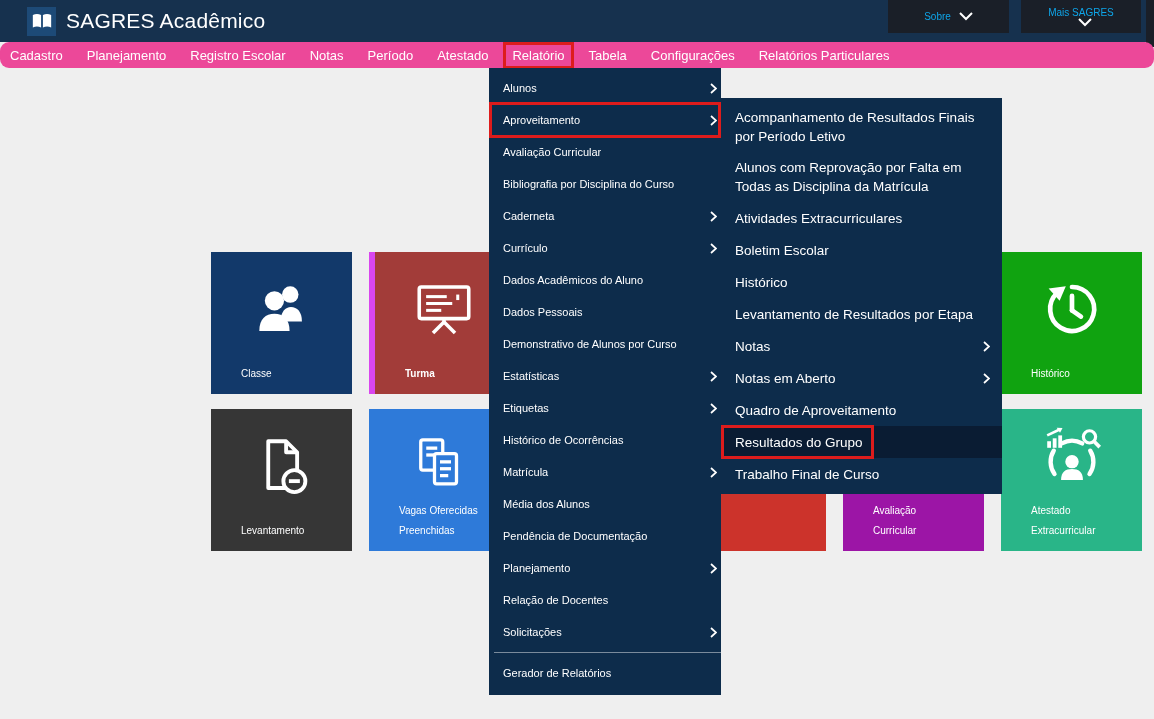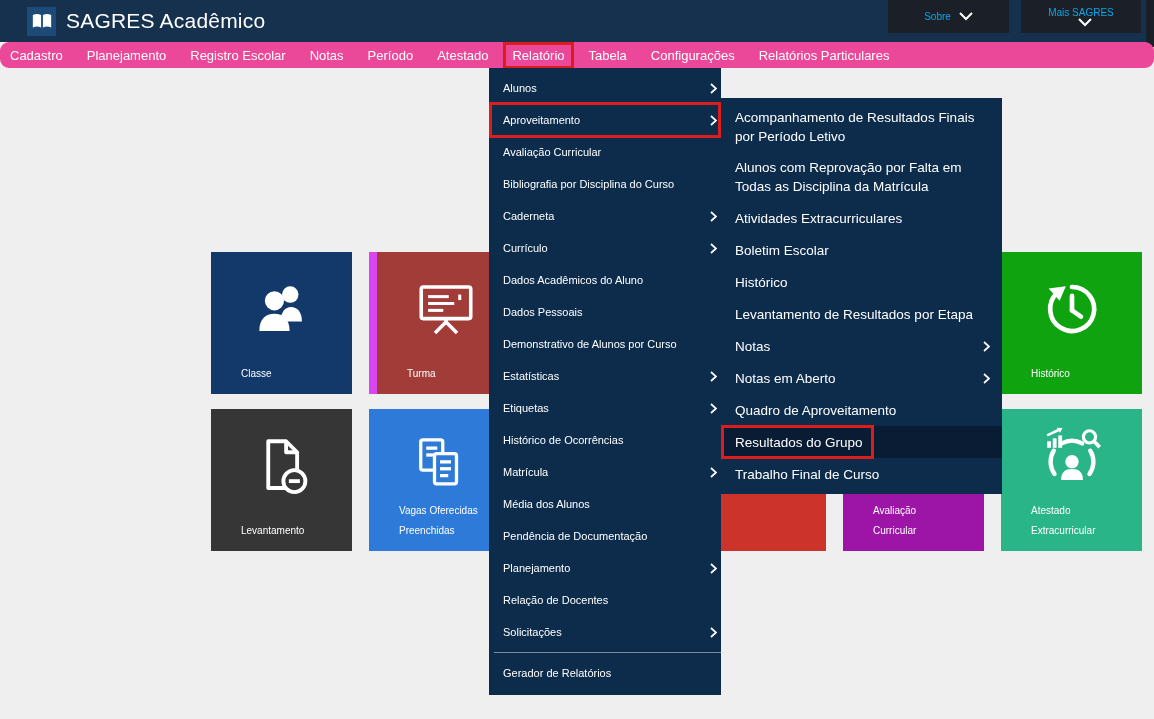--- a/index.html
+++ b/index.html
@@ -26,21 +26,21 @@
            font-size:13px;white-space:nowrap;cursor:pointer;}
   .mb-item:first-child{padding-left:10px;}
   .annotation-inline{position:absolute;top:0;bottom:-1px;left:3px;right:3px;
            border:3px solid #dd1c1c;pointer-events:none;}
 
   
   .tile{position:absolute;width:141px;height:142px;color:#fff;cursor:pointer;}
   .tile-label{position:absolute;left:14px;bottom:10px;font-size:10px;line-height:20px;
               white-space:pre-line;margin-left:16px;}
   .tile-icon{position:absolute;left:50%;top:24px;transform:translateX(-50%);}
-  .tile-turma{border-left:8px solid #d946ef;width:137px;}
+  .tile-turma{border-left:6px solid #d946ef;width:137px;font-weight:bold;}
   .r1{top:252px;}.r2{top:409px;}
 
   
   .panel{position:absolute;background:#0d2c4b;color:#ffffff;z-index:5;}
   .panel1{left:489px;top:68px;width:232px;padding:4px 0 6px 0;}
   .panel2{left:721px;top:98px;width:281px;padding:4px 0 4px 0;}
   .mrow{position:relative;height:32px;display:flex;align-items:center;justify-content:space-between;
         padding:0 4px 0 14px;font-size:11px;cursor:pointer;white-space:nowrap;gap:42px;}
   .srow{position:relative;min-height:32px;display:flex;align-items:center;justify-content:space-between;
         padding:0 12px 0 14px;font-size:13.5px;cursor:pointer;line-height:19px;}

